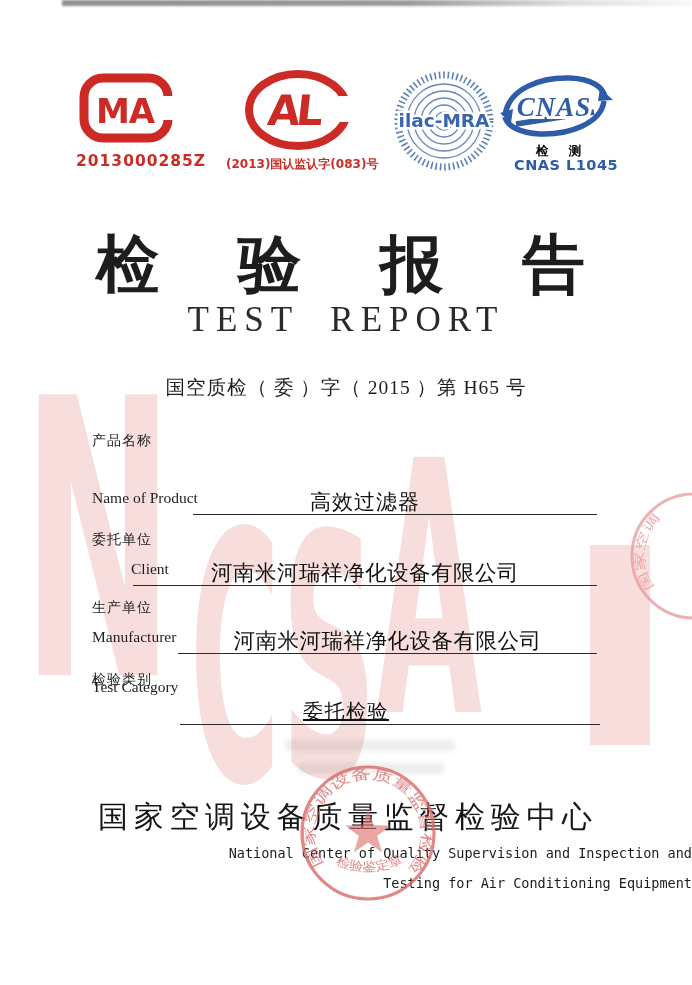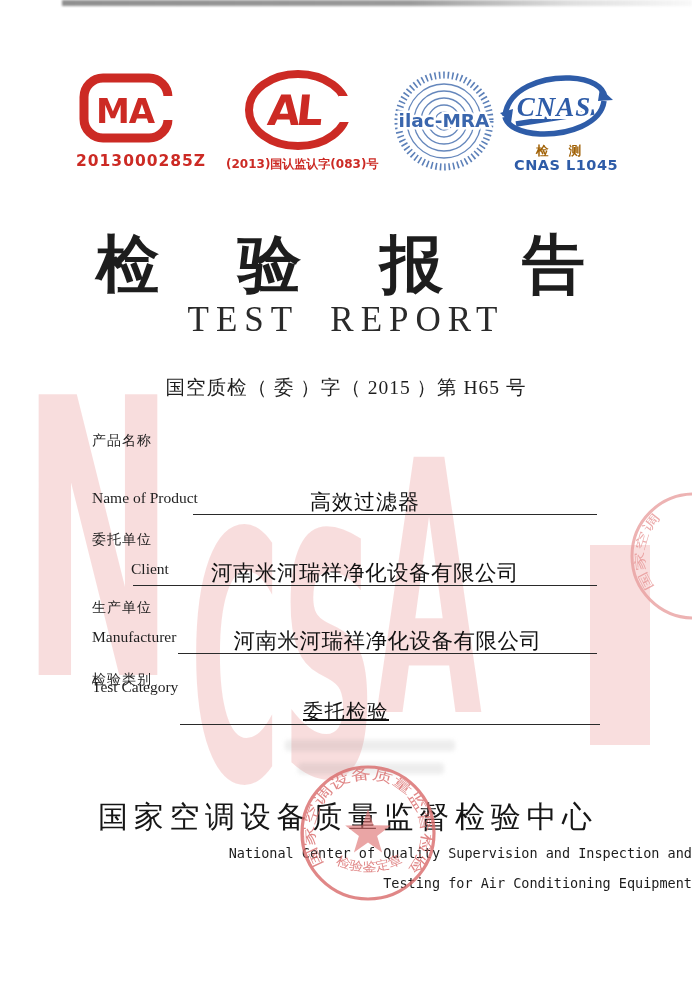--- a/index.html
+++ b/index.html
@@ -9,21 +9,21 @@
   
   .scan-band{left:62px;top:0;width:630px;height:6px;
     background:linear-gradient(to right,rgba(70,70,70,.6) 0%,rgba(70,70,70,.55) 55%,rgba(120,120,120,.25) 80%,rgba(170,170,170,.08) 100%);
     filter:blur(.8px);}
   
   .cma-number{left:76px;top:152px;width:104px;font-family:"DejaVu Sans",sans-serif;
     font-weight:bold;font-size:15.5px;letter-spacing:1px;color:#cc2a24;text-align:left;}
   .cal-caption{left:226px;top:156px;width:136px;font-family:"DejaVu Sans",sans-serif;
     font-weight:bold;font-size:12px;color:#cc2a24;text-align:center;white-space:nowrap;}
   .cnas-cn{left:536px;top:143px;font-family:"DejaVu Sans",sans-serif;font-weight:bold;
-    font-size:12.5px;letter-spacing:8px;color:#a16207;}
+    font-size:12.5px;letter-spacing:8px;color:#000000;}
   .cnas-code{left:514px;top:157px;width:100px;font-family:"DejaVu Sans",sans-serif;font-weight:bold;
     font-size:14.5px;letter-spacing:.5px;color:#2e5ca8;text-align:center;white-space:nowrap;}
   
   .title-cn{left:96px;top:222px;font-family:"DejaVu Sans",sans-serif;font-weight:bold;
     font-size:63px;letter-spacing:79px;white-space:nowrap;color:#1d1d1d;}
   .title-en{left:0;top:300px;width:692px;text-align:center;font-size:35px;
     letter-spacing:7px;word-spacing:16px;color:#2a2a2a;}
   .report-no{left:0;top:374px;width:692px;text-align:center;font-size:19.5px;
     letter-spacing:1px;color:#1e1e1e;white-space:nowrap;}
   

